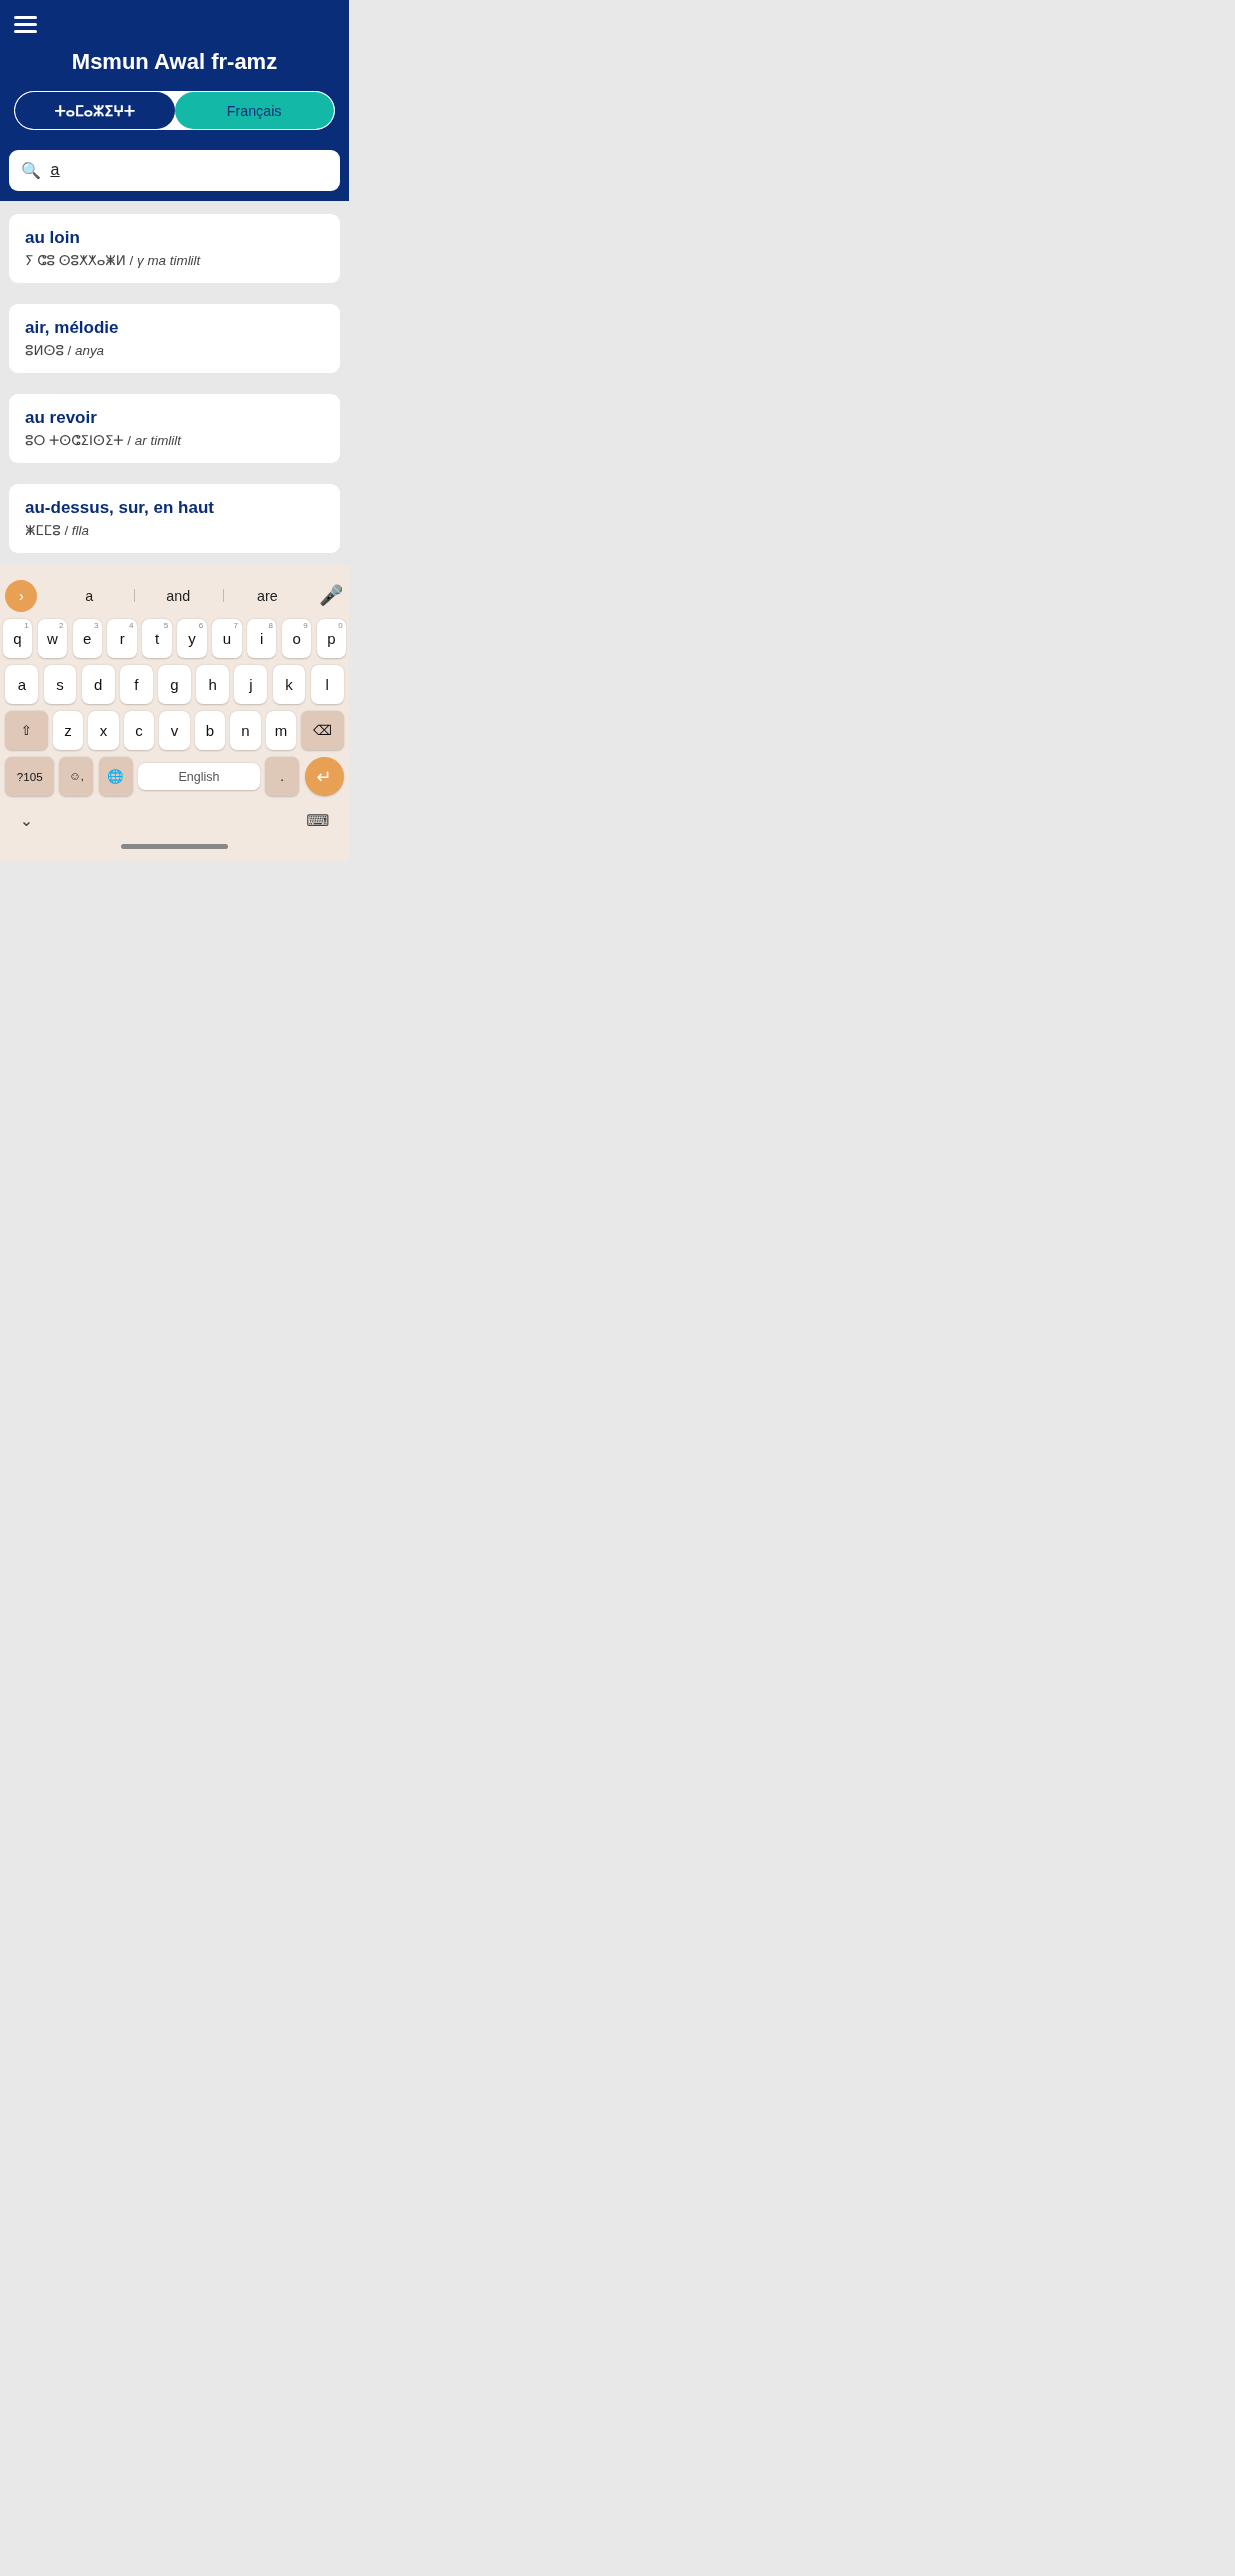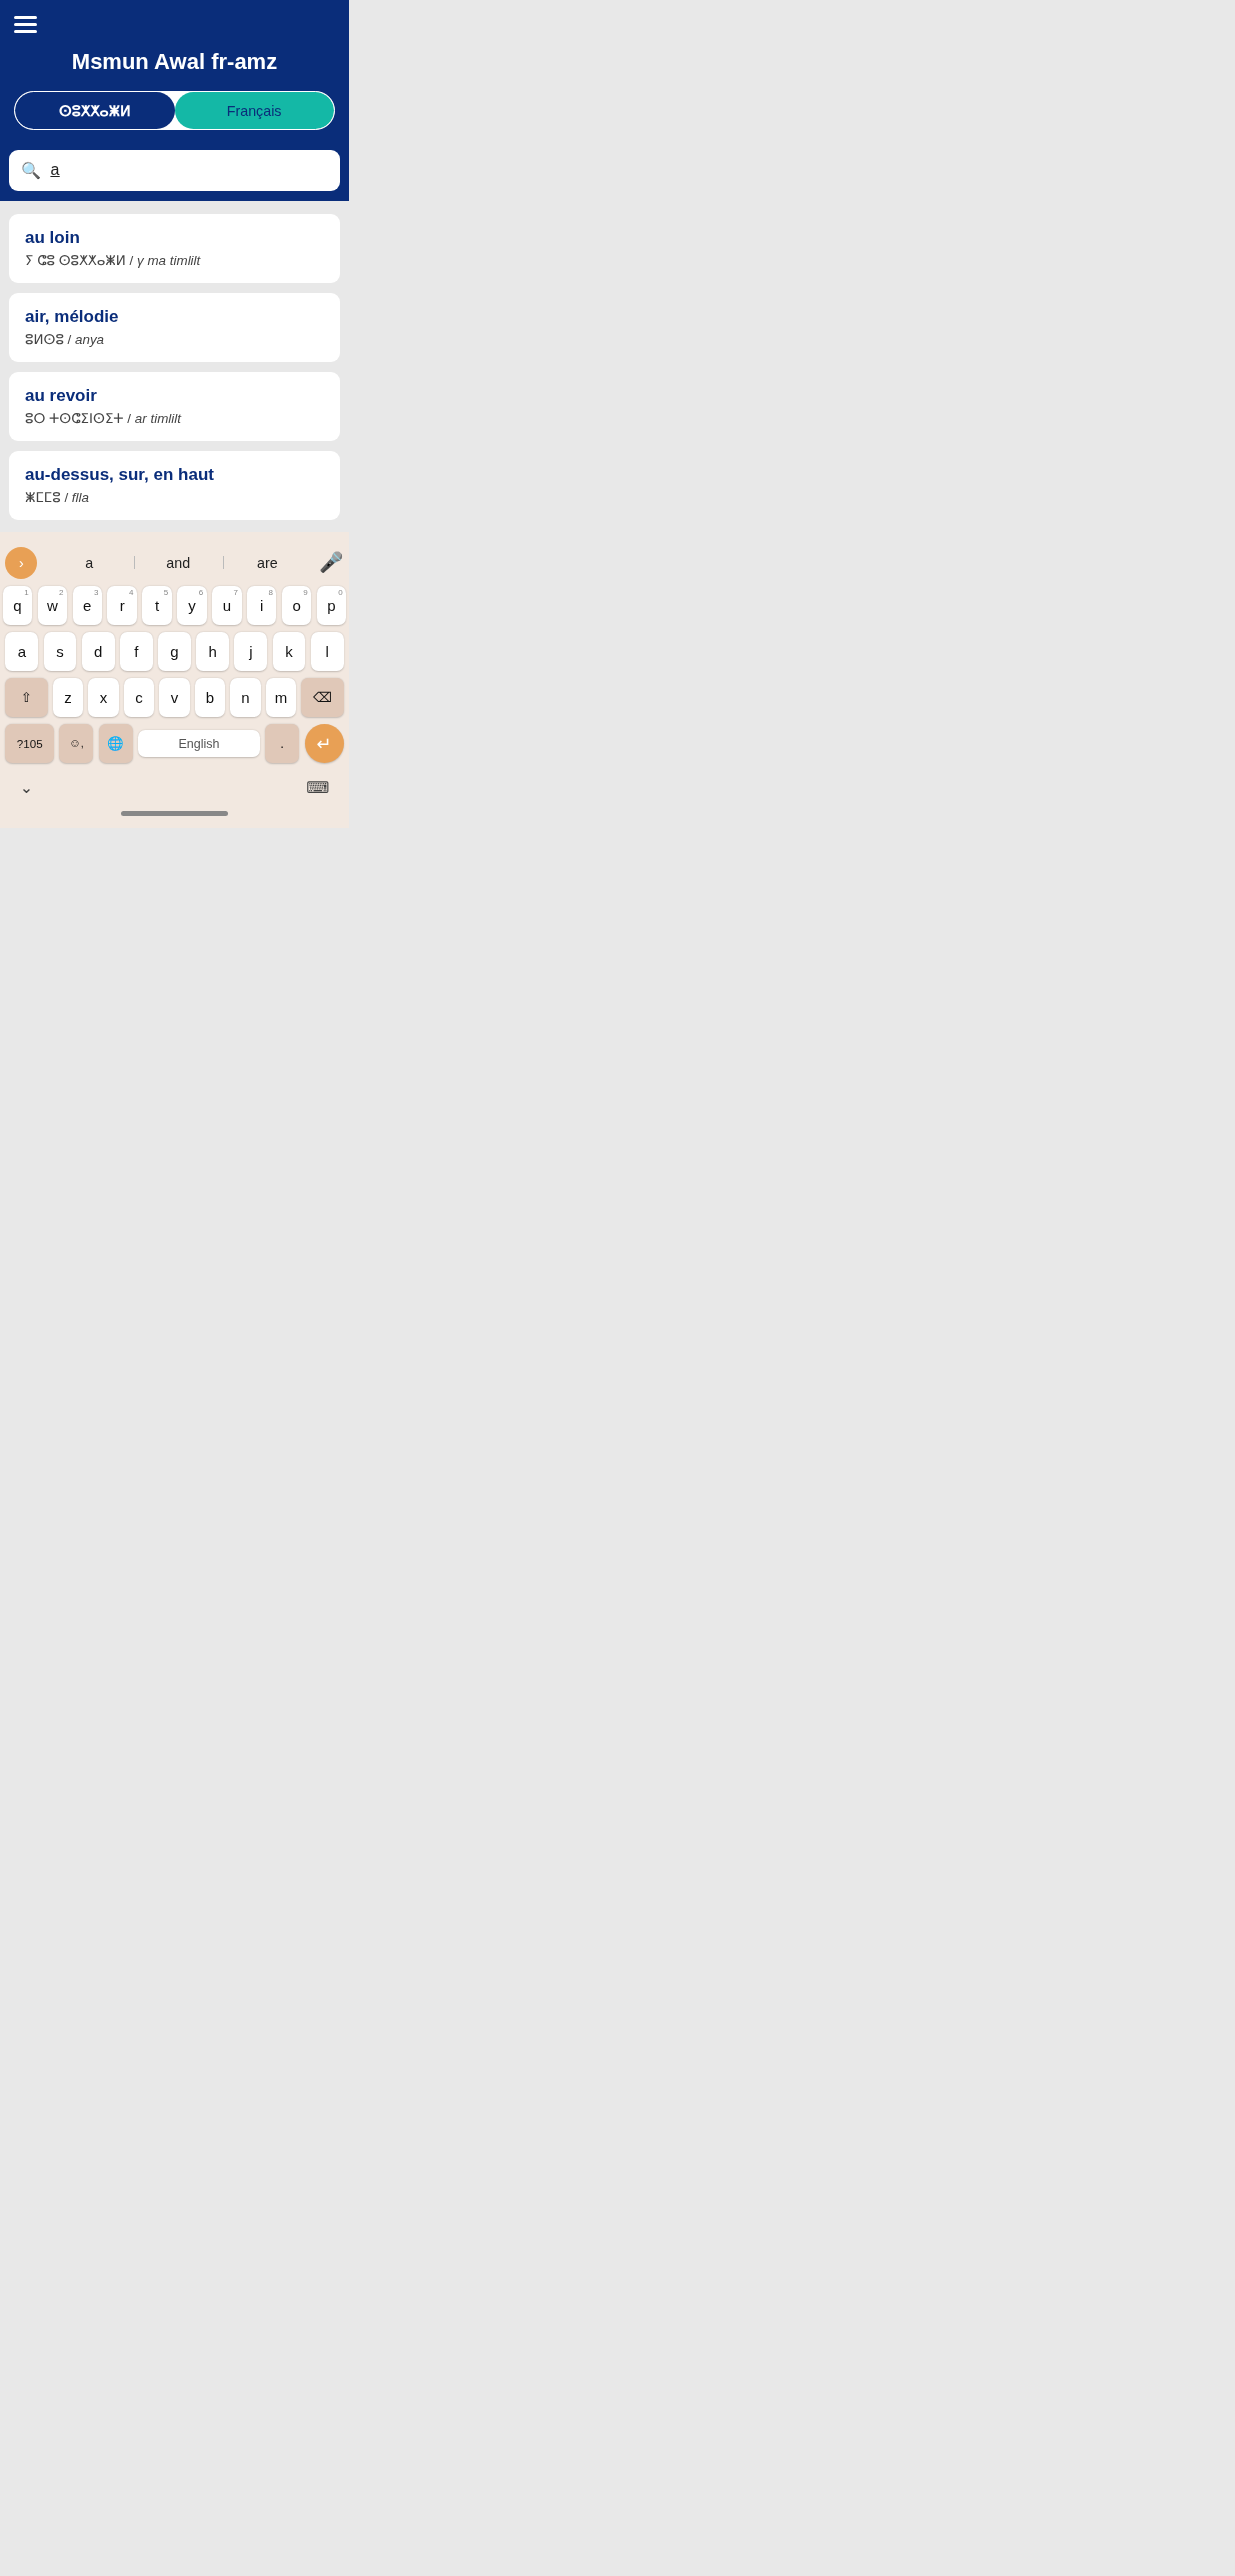--- a/index.html
+++ b/index.html
@@ -88,21 +88,21 @@
       text-decoration: underline;
       letter-spacing: 0.4px;
     }
 
     
     .results {
       background: #e8e8e8;
       padding: 12.5px 9px;
       display: flex;
       flex-direction: column;
-      gap: 10px;
+      gap: 21px;
     }
     .result-card {
       background: white;
       border-radius: 9px;
       padding: 14.3px 16px;
       cursor: pointer;
     }
     .result-title {
       color: #0a2d7a;
       font-size: 17px;
@@ -319,21 +319,21 @@
 <body>
 
 <div class="header">
   <div class="hamburger">
     <span></span>
     <span></span>
     <span></span>
   </div>
   <div class="header-title">Msmun Awal fr-amz</div>
   <div class="lang-toggle">
-    <div class="lang-btn active">ⵙⵓⵅⵅⴰⵥⵍ</div>
+    <div class="lang-btn active">ⵜⴰⵎⴰⵣⵉⵖⵜ</div>
     <div class="lang-btn inactive">Français</div>
   </div>
 </div>
 
 <div class="search-container">
   <div class="search-bar">
     <span class="search-icon">🔍</span>
     <span class="search-input-text">a</span>
   </div>
 </div>

